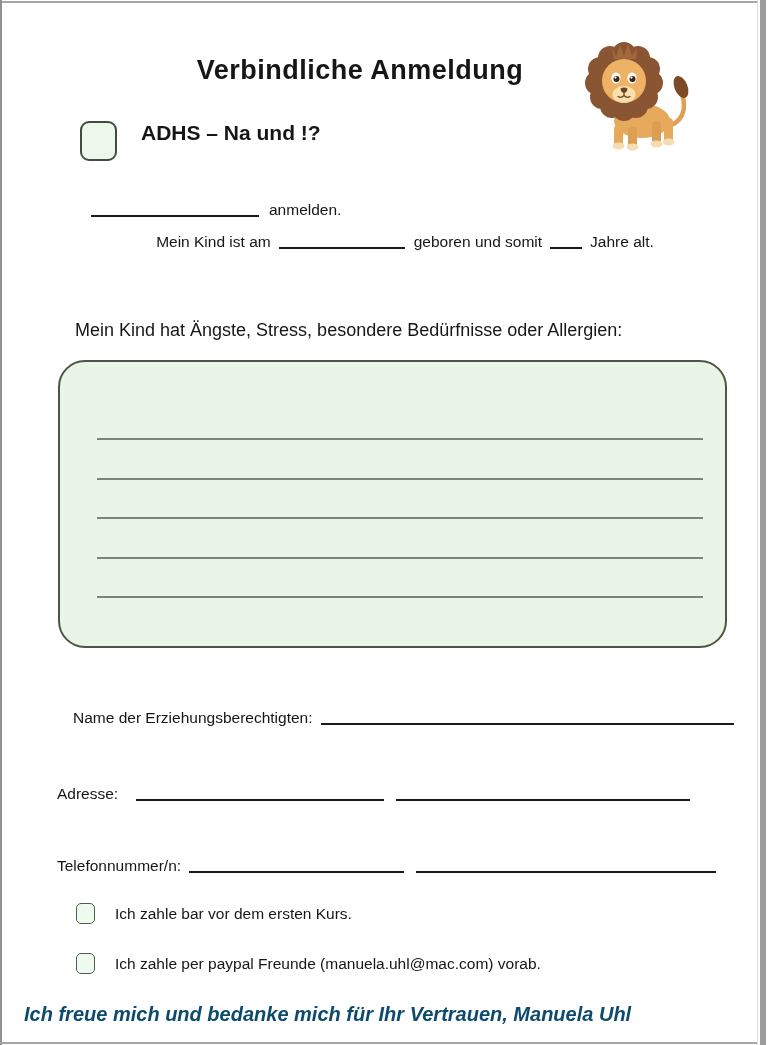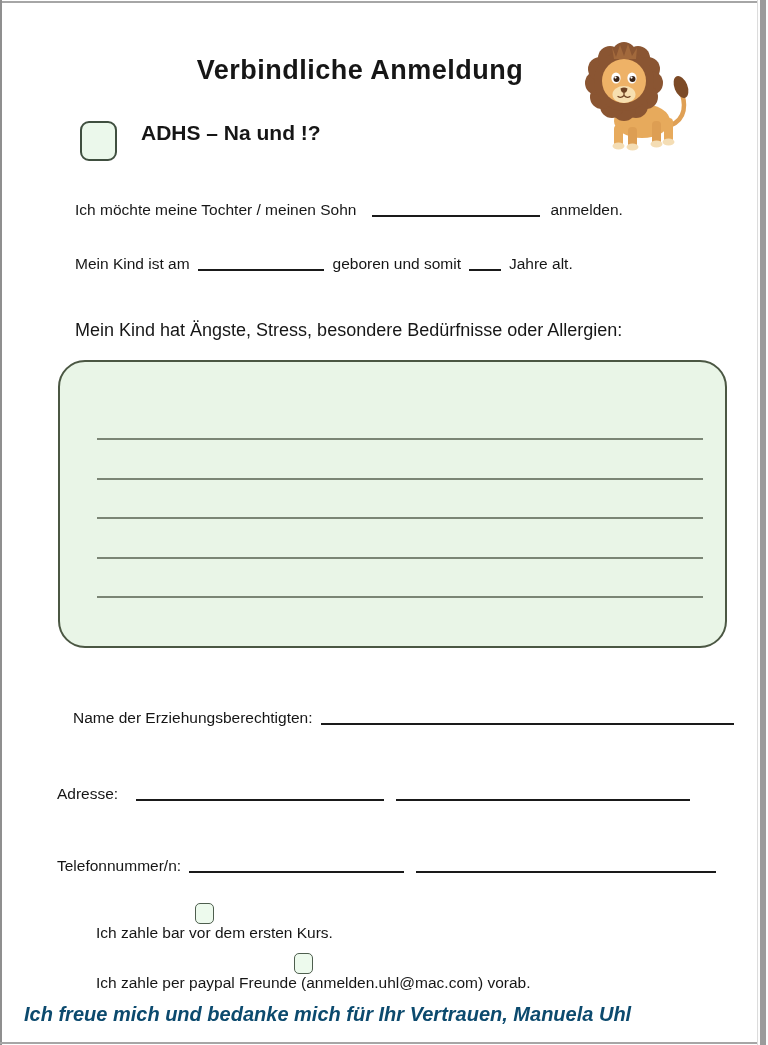--- a/index.html
+++ b/index.html
@@ -30,21 +30,21 @@
     width:37px; height:40px; border:2px solid #3f4f3f; border-radius:9px;
     background:#ebf8eb;
   }
   .adhs-label { margin-left:24px; font-size:21px; font-weight:bold; }
 
   .fill-row { display:flex; align-items:flex-end; font-size:15.5px; line-height:1.3; }
   .blank { display:inline-block; border-bottom:2.5px solid #1a1a1a; height:4px; margin-bottom:3px; }
 
   .line1 { position:absolute; left:75px; top:200px; width:660px; }
   .line1 .blank { width:168px; margin-left:16px; margin-right:10px; }
-  .line2 { position:absolute; left:75px; top:254px; width:660px; }
+  .line2 { position:absolute; left:75px; top:232px; width:660px;justify-content:center; }
   .line2 .blank-a { width:126px; margin-left:8px; margin-right:9px; }
   .line2 .blank-b { width:32px;  margin-left:8px; margin-right:8px; }
 
   .notes-label { position:absolute; left:75px; top:320px; font-size:18px; }
   .notes-box {
     position:absolute; left:58px; top:360px; width:669px; height:288px;
     background:#e9f5e7; border:2px solid #4b5743; border-radius:27px;
   }
   .rule { position:absolute; left:37px; width:606px; height:2px; background:#7b8575; }
   .rule:nth-of-type(1){ top:76px; }
@@ -55,21 +55,21 @@
 
   .name-row    { position:absolute; left:57px; top:708px; width:661px;margin-left:16px; }
   .name-row .blank    { flex:1; margin-left:8px; }
   .address-row { position:absolute; left:57px; top:784px; width:633px; }
   .address-row .blank-a { width:248px; margin-left:18px; }
   .address-row .blank-b { flex:1; margin-left:12px; }
   .phone-row   { position:absolute; left:57px; top:856px; width:659px; }
   .phone-row .blank-a { width:215px; margin-left:8px; }
   .phone-row .blank-b { flex:1; margin-left:12px; }
 
-  .pay-row { position:absolute; left:76px; display:flex; align-items:center; font-size:15.5px;flex-direction:column; }
+  .pay-row { position:absolute; left:76px; display:flex; align-items:center; font-size:15.5px; }
   .pay-row-1 { top:903px; }
   .pay-row-2 { top:953px; }
   .checkbox-sm {
     width:19px; height:21px; border:1.6px solid #4e5e4e; border-radius:5px;
     background:#edfaed; flex:0 0 auto;
   }
   .pay-label { margin-left:20px; }
 
   .footer {
     position:absolute; left:24px; top:1003px; width:738px;
@@ -130,21 +130,20 @@
     <path d="M38.5 57.5 Q42 55.5 45.5 57.5 Q45 61.5 42 62 Q39 61.5 38.5 57.5 Z" fill="#6d4223"></path>
     <path d="M42 62 L42 64.5 M42 64.5 Q39 67.5 36 65.5 M42 64.5 Q45 67.5 48 65.5" stroke="#6d4223" stroke-width="1.3" fill="none" stroke-linecap="round"></path>
   </svg>
 
   <div class="adhs-row">
     <div class="checkbox-lg"></div>
     <div class="adhs-label">ADHS – Na und !?</div>
   </div>
 
   <div class="fill-row line1">
-    <span>Ich möchte meine Tochter / meinen Sohn</span>
     <span class="blank"></span>
     <span>anmelden.</span>
   </div>
 
   <div class="fill-row line2">
     <span>Mein Kind ist am</span>
     <span class="blank blank-a"></span>
     <span>geboren und somit</span>
     <span class="blank blank-b"></span>
     <span>Jahre alt.</span>
@@ -177,18 +176,18 @@
     <span class="blank blank-b"></span>
   </div>
 
   <div class="pay-row pay-row-1">
     <div class="checkbox-sm"></div>
     <div class="pay-label">Ich zahle bar vor dem ersten Kurs.</div>
   </div>
 
   <div class="pay-row pay-row-2">
     <div class="checkbox-sm"></div>
-    <div class="pay-label">Ich zahle per paypal Freunde  (anmelden.uhl@mac.com) vorab.</div>
+    <div class="pay-label">Ich zahle per paypal Freunde  (manuela.uhl@mac.com) vorab.</div>
   </div>
 
   <div class="footer">Ich freue mich und bedanke mich für Ihr Vertrauen, Manuela Uhl</div>
 
 </div>
 
 </body></html>

